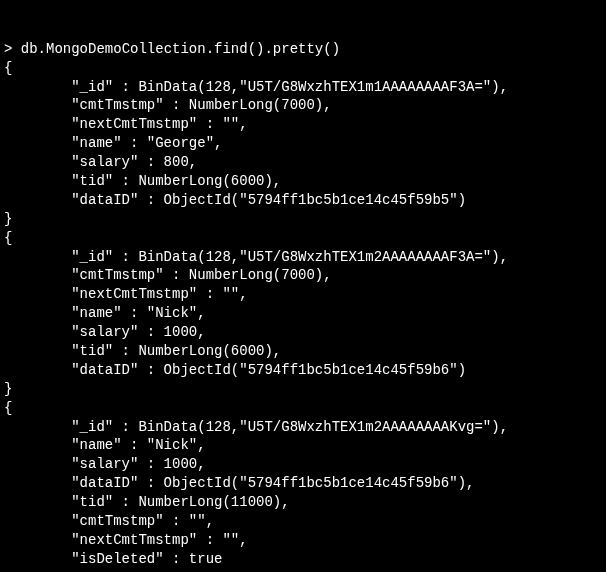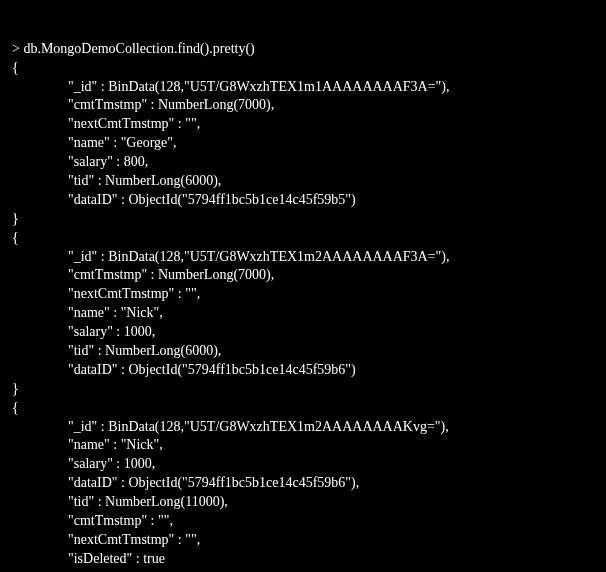--- a/index.html
+++ b/index.html
@@ -9,22 +9,21 @@
     color: #fff;
     font-family: "Consolas", "Courier New", monospace;
     font-size: 14px;
     line-height: 1.35;
     width: 606px;
     height: 572px;
     overflow: hidden;
     white-space: pre;
   }
   .term {
-    padding: 2px 12px;
-    font-family: Liberation Serif, serif;
+    padding: 2px 4px;
   }
   .prompt::before { content: "> "; }
   .ind1 { padding-left: 8ch; }
   .brace { padding-left: 0; }
 </style>
 </head>
 <body>
 <div class="term"><span class="prompt"></span><span>db.MongoDemoCollection.find().pretty()</span>
 <span class="brace">{</span>
 <span class="ind1">"_id" : BinData(128,"U5T/G8WxzhTEX1m1AAAAAAAAF3A="),</span>

